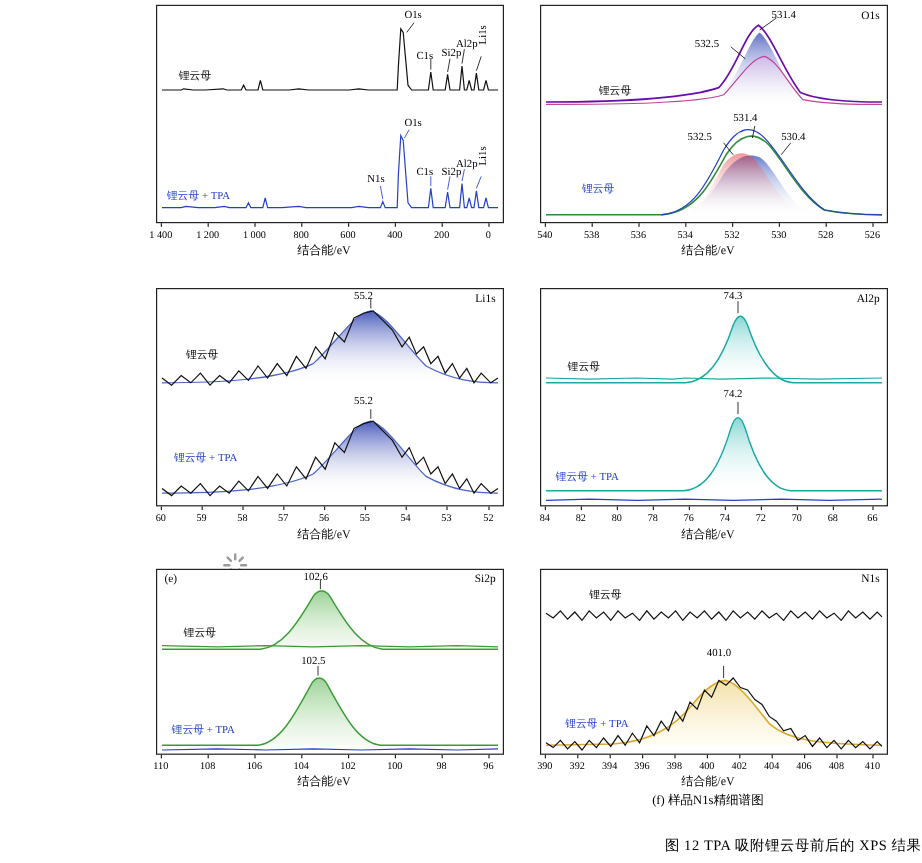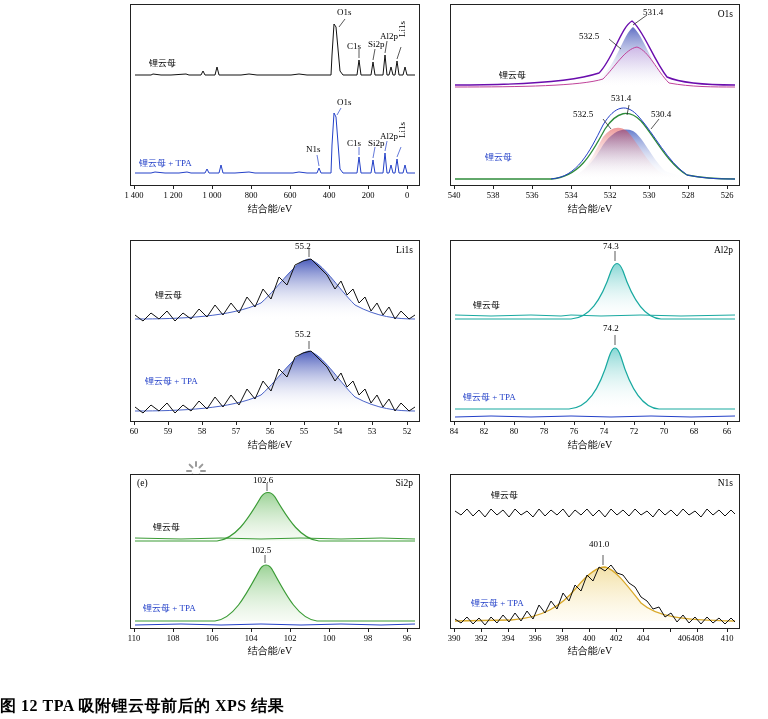--- a/index.html
+++ b/index.html
@@ -4,21 +4,21 @@
 <style>
   html,body{margin:0;padding:0;}
   body{
     width:768px;height:719px;background:#ffffff;
     font-family:"Liberation Serif",serif;color:#000;
     position:relative;overflow:hidden;
   }
   .panel{position:absolute;}
   .plotbox{position:absolute;border:1px solid #222;background:#fff;box-sizing:border-box;}
   .caption{position:absolute;font-size:10.5px;text-align:center;width:100%;}
-  .figtitle{position:absolute;left:0;width:100%;text-align:left;font-size:16px;font-weight:bold;letter-spacing:.5px;}
+  .figtitle{position:absolute;left:0;width:100%;text-align:right;font-size:12px;font-weight:normal;letter-spacing:.5px;}
   .axlabel{position:absolute;font-size:10px;text-align:center;width:100%;}
   .tick{position:absolute;font-size:8.5px;color:#000;transform:translateX(-50%);white-space:nowrap;}
   .ticline{position:absolute;background:#222;width:1px;height:3px;}
   .lbl{position:absolute;font-size:9px;white-space:nowrap;}
   .lbl.blue{color:#2340c8;}
   .peaklbl{position:absolute;font-size:9px;white-space:nowrap;}
   .corner{position:absolute;font-size:9.5px;}
   svg{position:absolute;left:0;top:0;overflow:visible;}
   .spinner{position:absolute;left:186px;top:461px;width:20px;height:20px;}
   .spinner i{position:absolute;left:9px;top:0;width:2px;height:6px;background:#9a9a9a;transform-origin:1px 10px;border-radius:1px;}
@@ -367,20 +367,21 @@
     <div class="ticline" style="left:257px;top:155px;"></div>
     <div class="ticline" style="left:287px;top:155px;"></div>
     <div class="tick" style="left:14px;top:159px;">390</div>
     <div class="tick" style="left:41px;top:159px;">392</div>
     <div class="tick" style="left:68px;top:159px;">394</div>
     <div class="tick" style="left:95px;top:159px;">396</div>
     <div class="tick" style="left:122px;top:159px;">398</div>
     <div class="tick" style="left:149px;top:159px;">400</div>
     <div class="tick" style="left:176px;top:159px;">402</div>
     <div class="tick" style="left:203px;top:159px;">404</div>
-    <div class="tick" style="left:244px;top:159px;">406</div>
+    <div class="tick" style="left:230px;top:159px;">406</div>
     <div class="tick" style="left:257px;top:159px;">408</div>
     <div class="tick" style="left:287px;top:159px;">410</div>
   </div>
   <div class="axlabel" style="top:170px;">结合能/eV</div>
+  <div class="caption" style="top:186px;">(f) 样品N1s精细谱图</div>
 </div>
 
 <div class="figtitle" style="top:696px;">图 12   TPA 吸附锂云母前后的 XPS 结果</div>
 
 </body></html>

